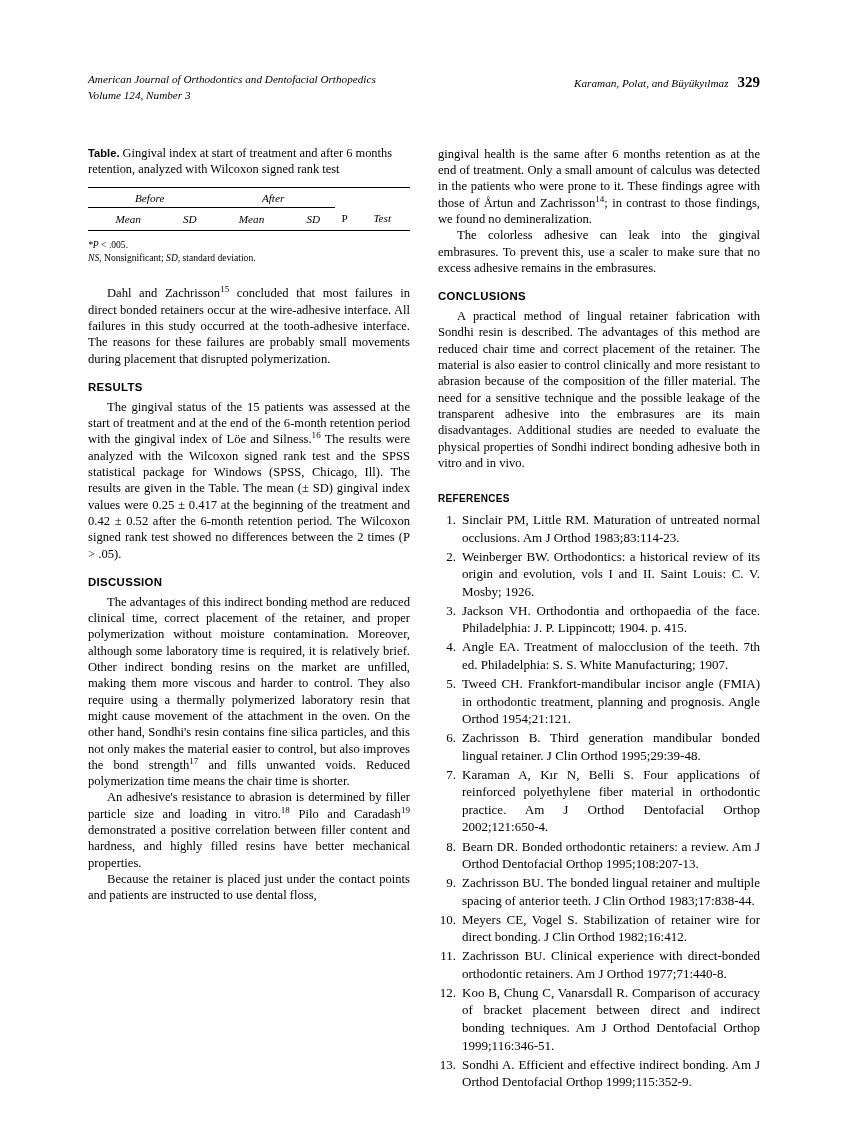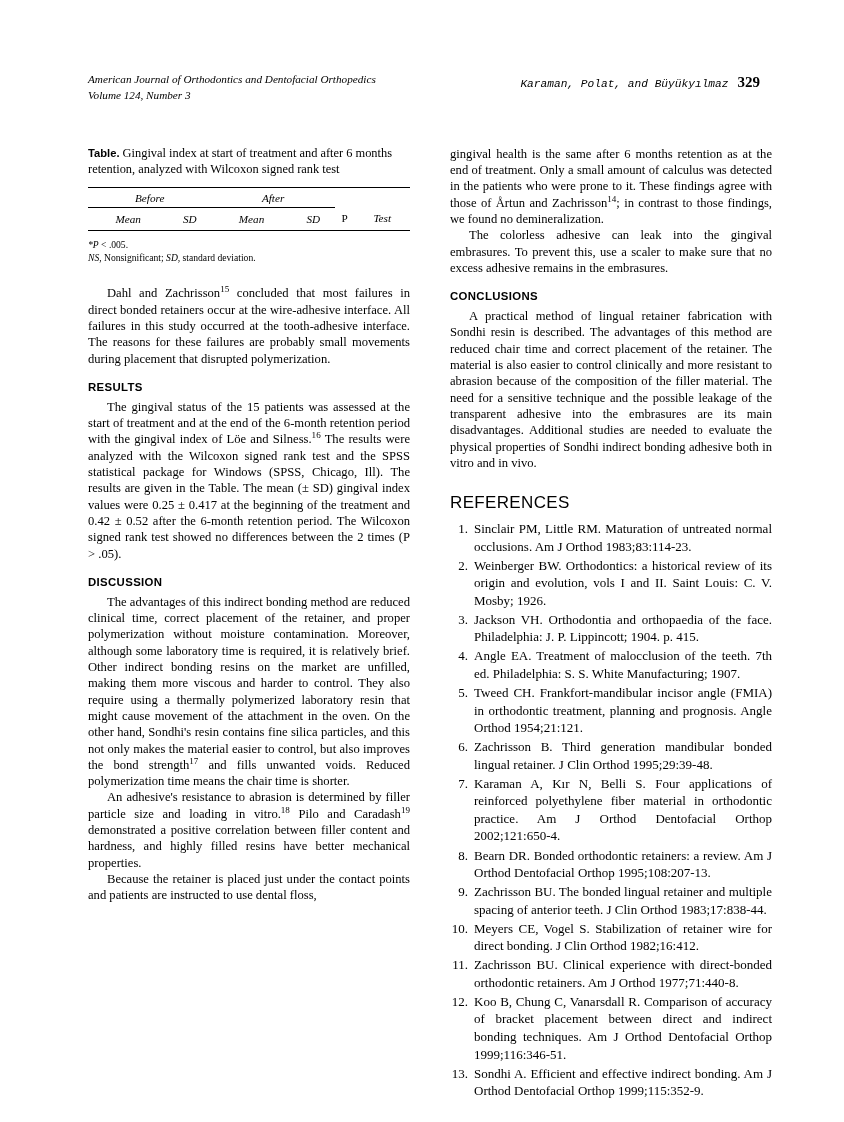--- a/index.html
+++ b/index.html
@@ -36,28 +36,29 @@
   }
   .rh-left {
     font-style: italic;
   }
   .rh-right {
     display: flex;
     align-items: baseline;
     gap: 9px;
     white-space: nowrap;
   }
-  .rh-authors { font-style: italic; font-family: Liberation Mono, monospace; }
+  .rh-authors { font-style: italic; }
   .rh-pageno  { font-weight: bold; font-style: normal; font-size: 15px; }
 
   
   .columns {
     display: flex;
-    gap: 40px;
+    gap: 28px;
     align-items: flex-start;
+    justify-content: flex-end;
   }
   .col {
     width: 322px;
     flex: 0 0 322px;
   }
 
   p.body-text {
     margin: 0;
     font-size: 12.6px;
     line-height: 1.295;
@@ -133,22 +134,22 @@
     font-size: 9.6px;
     line-height: 1.45;
     margin-top: 7px;
   }
   .tbl-foot div { white-space: nowrap; }
   .tbl-foot .it { font-style: italic; }
 
   
   h2.ref-head {
     font-family: "Liberation Sans", sans-serif;
-    font-size: 17px;
-    font-weight: normal;
+    font-size: 10px;
+    font-weight: bold;
     letter-spacing: 0.35px;
     margin: 22px 0 7px 0;
   }
   ol.reflist {
     margin: 0;
     padding: 0;
     list-style: none;
     counter-reset: refnum;
   }
   ol.reflist li {

